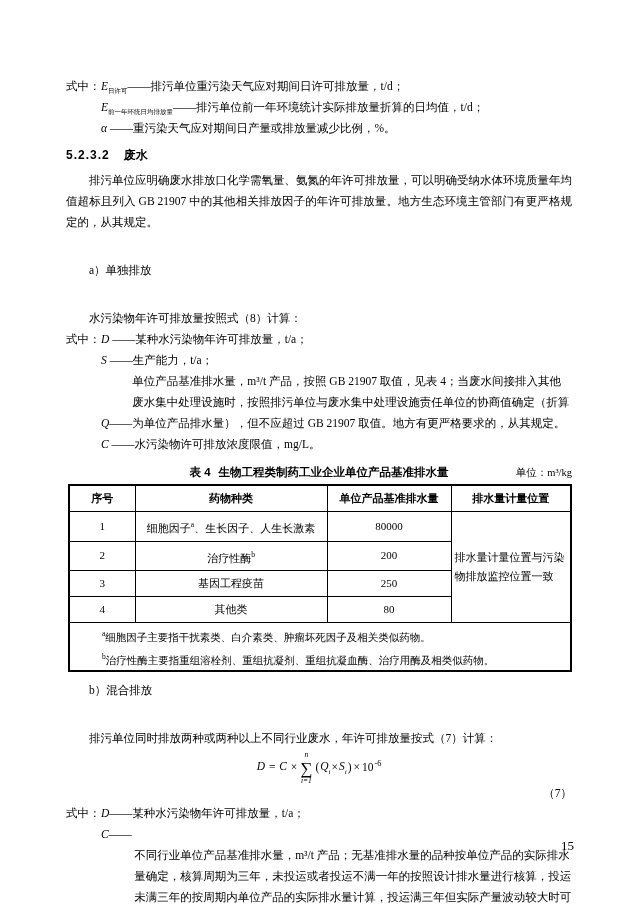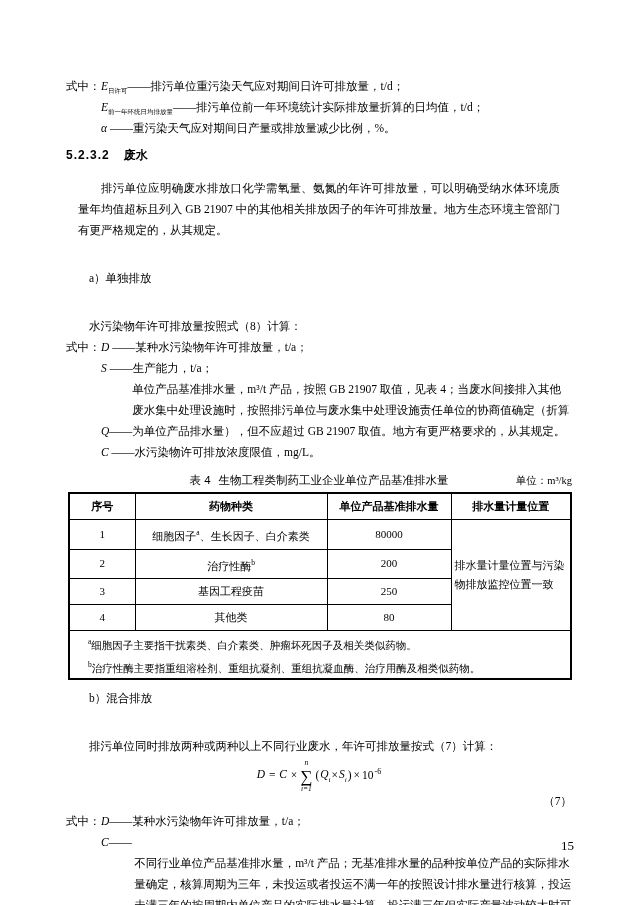--- a/index.html
+++ b/index.html
@@ -39,30 +39,30 @@
   .fop { font-style:normal; padding:0 1px; }
   .formula-wrap sup { font-size:8px; }
   .formula-label { position:absolute; right:0; top:0; font-style:normal; }
   .sum-stack { display:inline-flex; flex-direction:column; align-items:center; vertical-align:middle; line-height:1; margin:0 2px; }
   .sum-top,.sum-bot { font-size:7.5px; font-style:italic; line-height:1.1; }
   .sigma { font-size:17px; font-style:normal; line-height:1; }
   .formula7-line { margin-top:2px; margin-bottom:0; }
   .label-row { text-align:right; line-height:16px; margin-bottom:2px; }
   
   .caption-row { position:relative; text-align:center; margin-top:7px; line-height:20px; }
-  .caption-bold { font-family:"Liberation Sans","DejaVu Sans",sans-serif; font-weight:normal; font-size:11.5px; }
+  .caption-bold { font-family:"Liberation Sans","DejaVu Sans",sans-serif; font-weight:bold; font-size:11.5px; }
   .caption-bold .cap-label { margin-right:8px; }
   .caption-unit { position:absolute; right:0; top:1px; font-size:10.5px; }
   
   table.t4 { border-collapse:collapse; width:502px; margin:2px 0 0 2px; border:2px solid #000; table-layout:fixed; }
   .t4 th, .t4 td { border:1px solid #000; font-size:11px; text-align:center; padding:2px 3px; height:19px; }
   .t4 th { font-family:"Liberation Sans","DejaVu Sans",sans-serif; font-weight:bold; font-size:11px;margin-left:13px; }
   .t4 td.drug sup, .t4 td.fn sup { font-size:7.5px; }
   .t4 td.place { text-align:left; padding:0 3px; line-height:19px; }
-  .t4 td.fn { text-align:left; padding:1px 6px 1px 18px; font-size:10.5px; line-height:19px; height:auto; border-top:1px solid #000; }
+  .t4 td.fn { text-align:left; padding:1px 6px 1px 32px; font-size:10.5px; line-height:19px; height:auto; border-top:1px solid #000; }
   .t4 tr.fn-row td { border-bottom:none; }
   
   .page-num { position:absolute; top:835px; right:66px; font-size:13px; }
   .sp { margin-top:2px;font-family:Liberation Serif, serif; }
 </style>
 </head>
 <body>
 
 <div class="page">
 
@@ -79,21 +79,21 @@
     <div class="def-row cont">
       <span class="sym-part"><span class="sym">α</span><span> ——</span></span>
       <span class="def-text">重污染天气应对期间日产量或排放量减少比例，%。</span>
     </div>
   </div>
 
   <div class="heading">
     <span class="h-num">5.2.3.2</span><span>废水</span>
   </div>
 
-  <p class="para" style="margin:12px;">排污单位应明确废水排放口化学需氧量、氨氮的年许可排放量，可以明确受纳水体环境质量年均值超标且列入 GB 21907 中的其他相关排放因子的年许可排放量。地方生态环境主管部门有更严格规定的，从其规定。</p>
+  <p class="para" style="margin:0;">排污单位应明确废水排放口化学需氧量、氨氮的年许可排放量，可以明确受纳水体环境质量年均值超标且列入 GB 21907 中的其他相关排放因子的年许可排放量。地方生态环境主管部门有更严格规定的，从其规定。</p>
 
   <div class="para">a）单独排放</div>
   <div class="para">水污染物年许可排放量按照式（8）计算：</div>
 
 
   <div>
     <div class="def-row">
       <span class="def-prefix">式中：</span>
       <span class="sym-part"><span class="sym">D</span><span> ——</span></span>
       <span class="def-text">某种水污染物年许可排放量，t/a；</span>
@@ -126,21 +126,21 @@
       </colgroup>
     <tbody>
         <tr>
       <th>序号</th>
       <th>药物种类</th>
       <th>单位产品基准排水量</th>
       <th>排水量计量位置</th>
     </tr>
     <tr>
       <td>1</td>
-      <td class="drug"><span>细胞因子</span><sup>a</sup><span>、生长因子、白介素类</span></td>
+      <td class="drug"><span>细胞因子</span><sup>a</sup><span>、生长因子、人生长激素</span></td>
       <td>80000</td>
       <td class="place" rowspan="4">排水量计量位置与污染物排放监控位置一致</td>
     </tr>
     <tr>
       <td>2</td>
       <td class="drug"><span>治疗性酶</span><sup>b</sup><span></span></td>
       <td>200</td>
     </tr>
     <tr>
       <td>3</td>

